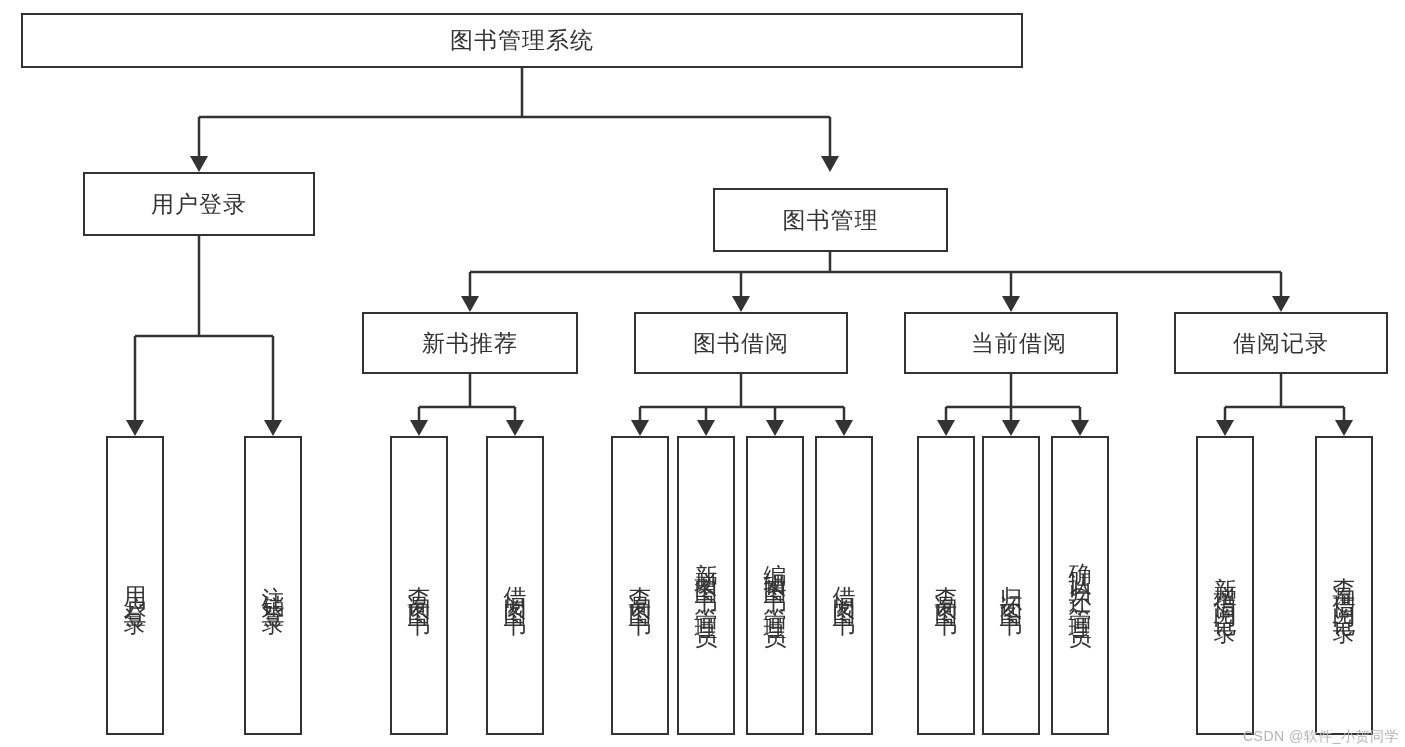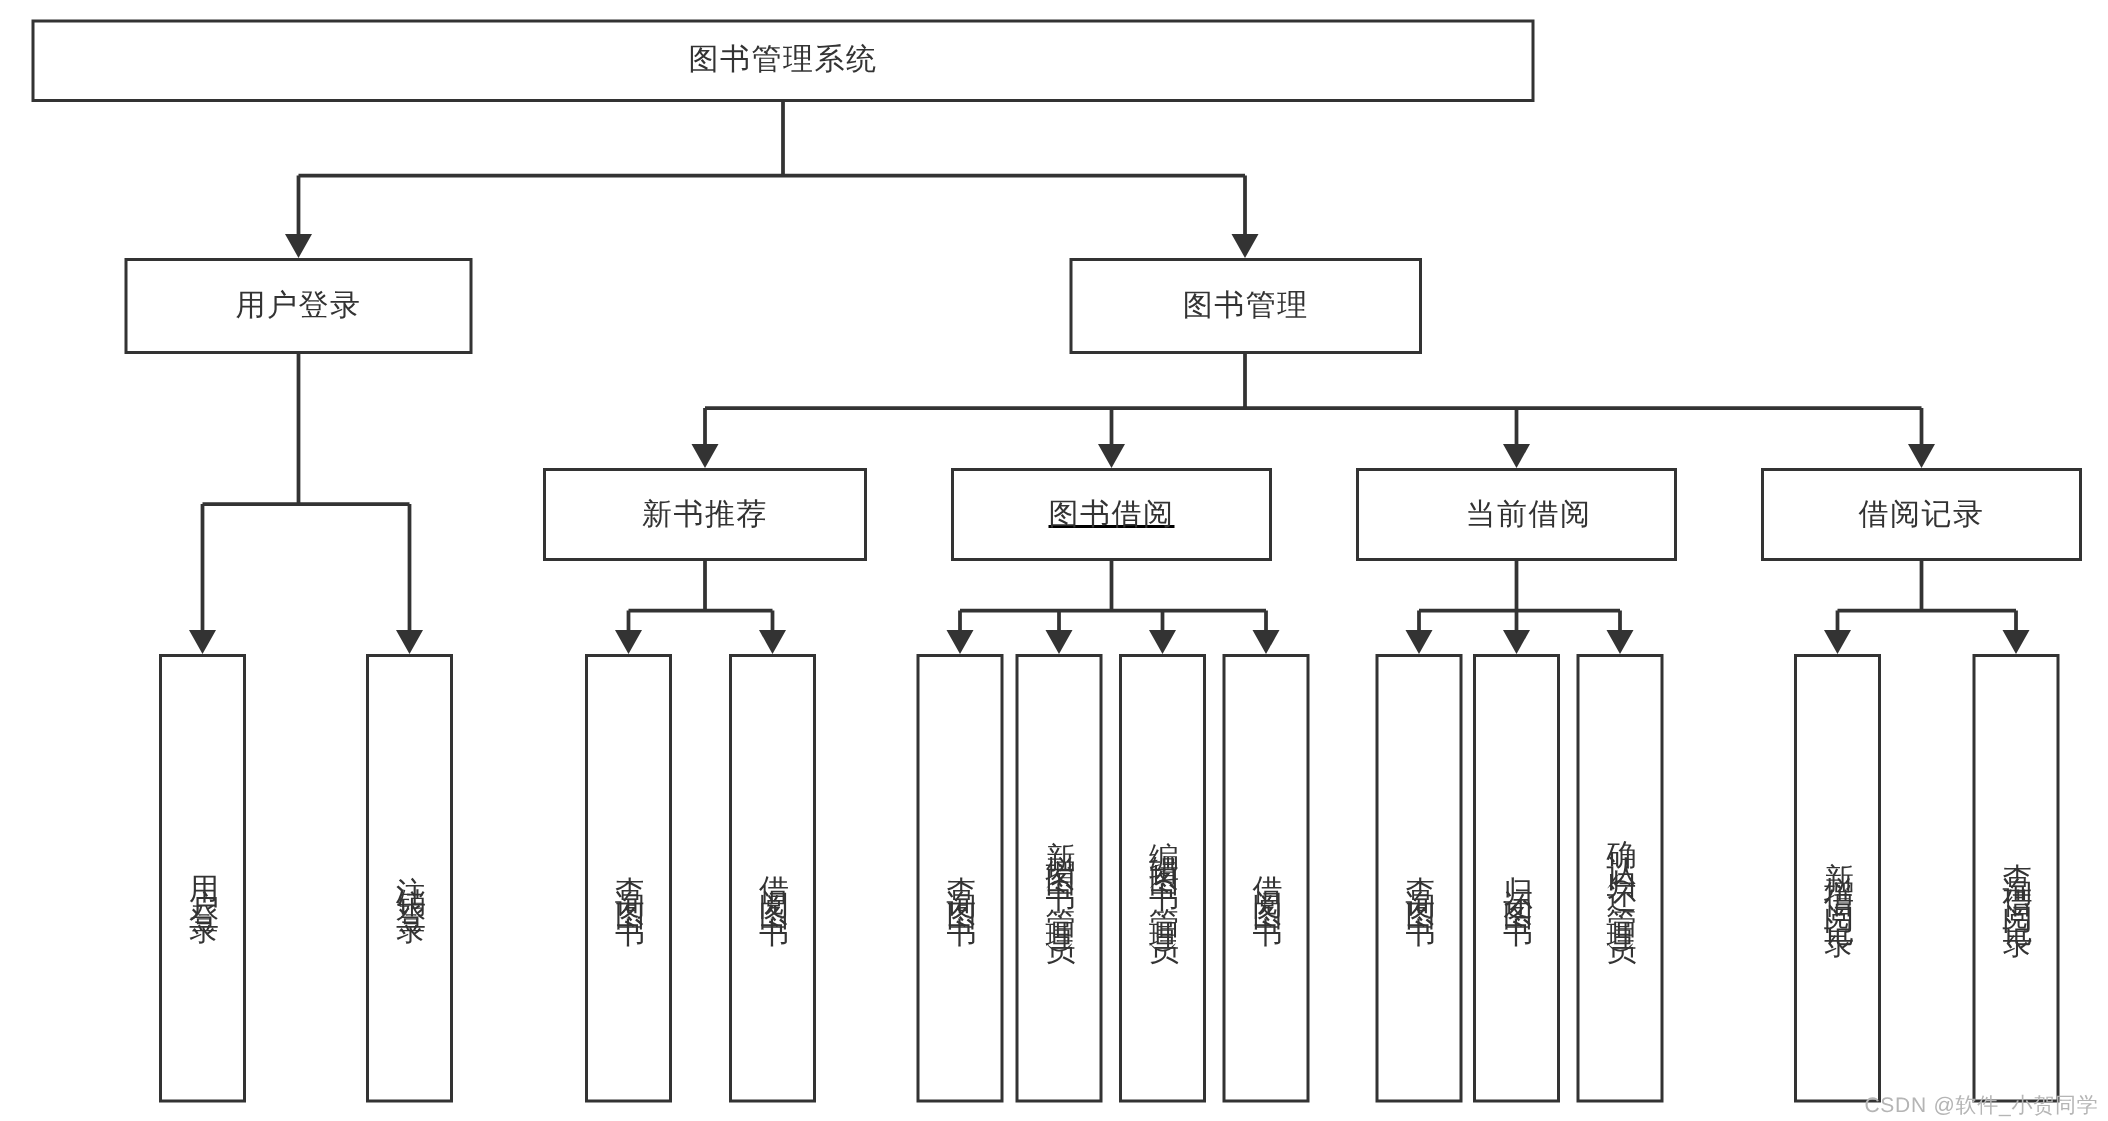--- a/index.html
+++ b/index.html
@@ -22,21 +22,21 @@
   .node{
     position:absolute;
     box-sizing:border-box;
     background:var(--box-fill);
     border:2.5px solid var(--box-border);
     display:flex;align-items:center;justify-content:center;
     z-index:2;
   }
   .node span{
     color:var(--text);
-    font-size:20px;
+    font-size:23px;
     line-height:1.25;
     white-space:nowrap;
   }
   .node.h span{letter-spacing:1px;}
   .node.v span{
     writing-mode:vertical-rl;
     text-orientation:mixed;
     letter-spacing:9px;
     white-space:normal;
   }
@@ -94,28 +94,28 @@
     </g>
   </svg>
 
   <div class="node h" style="left:21px;top:13px;width:1002px;height:55px;">
     <span>图书管理系统</span>
   </div>
 
   <div class="node h" style="left:83px;top:172px;width:232px;height:64px;">
     <span>用户登录</span>
   </div>
-  <div class="node h" style="left:713px;top:172px;width:235px;height:64px;">
+  <div class="node h" style="left:713px;top:188px;width:235px;height:64px;">
     <span>图书管理</span>
   </div>
 
   <div class="node h" style="left:362px;top:312px;width:216px;height:62px;">
     <span>新书推荐</span>
   </div>
-  <div class="node h" style="left:634px;top:312px;width:214px;height:62px;text-decoration:underline;">
+  <div class="node h" style="left:634px;top:312px;width:214px;height:62px;">
     <span>图书借阅</span>
   </div>
   <div class="node h" style="left:904px;top:312px;width:214px;height:62px;padding-left:16px;">
     <span>当前借阅</span>
   </div>
   <div class="node h" style="left:1174px;top:312px;width:214px;height:62px;">
     <span>借阅记录</span>
   </div>
 
   <div class="node v" style="left:106px;top:436px;width:58px;height:299px;">

